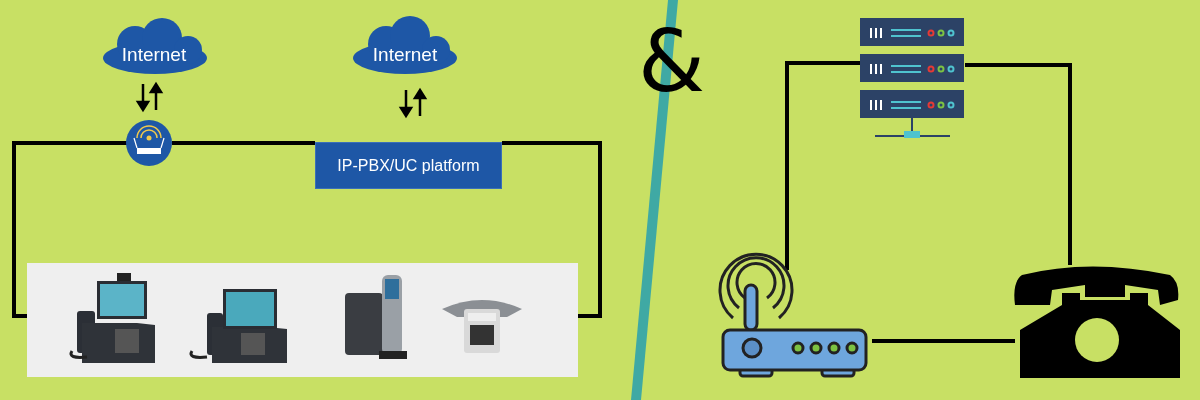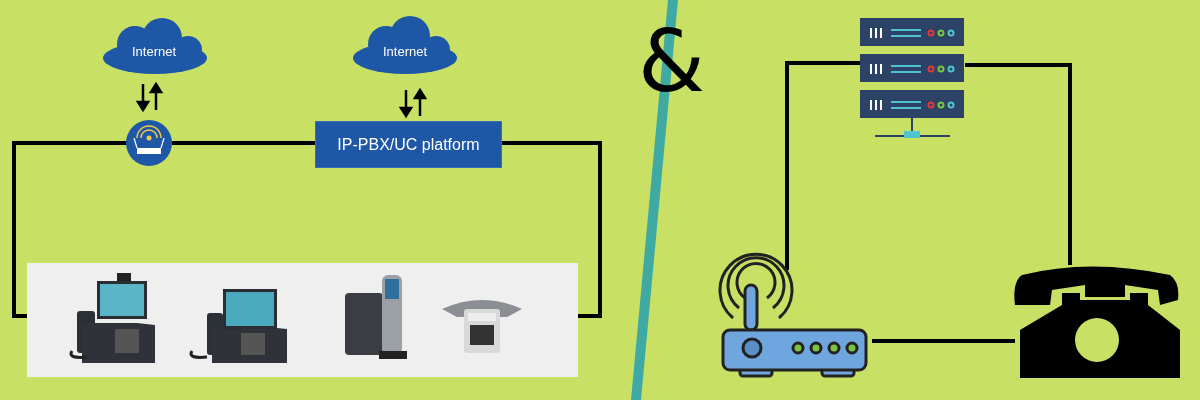--- a/index.html
+++ b/index.html
@@ -1,19 +1,19 @@
 <!DOCTYPE html>
 <html><head>
 <meta charset="utf-8">
 <style>
   html,body{margin:0;padding:0;}
   body{width:1200px;height:400px;overflow:hidden;background:#c8e064;font-family:"Liberation Sans",sans-serif;position:relative;}
   svg{position:absolute;left:0;top:0;}
-  .cloud-label{position:absolute;color:#fff;font-size:13px;text-align:center;width:110px;}
-  .pbx{position:absolute;left:315px;top:121px;width:187px;height:47px;background:#1e57a6;border:1px solid #3a6fb8;box-sizing:border-box;color:#fff;font-size:16px;display:flex;align-items:center;justify-content:center;}
+  .cloud-label{position:absolute;color:#fff;font-size:19px;text-align:center;width:110px;}
+  .pbx{position:absolute;left:315px;top:142px;width:187px;height:47px;background:#1e57a6;border:1px solid #3a6fb8;box-sizing:border-box;color:#fff;font-size:16px;display:flex;align-items:center;justify-content:center;}
   .amp{position:absolute;left:638px;top:18px;font-size:86px;color:#000;line-height:1;font-family:"DejaVu Sans",sans-serif;}
   .panel{position:absolute;left:27px;top:263px;width:551px;height:114px;background:#efefef;}
 </style>
 </head>
 <body>
 
 <svg width="1200" height="400">
 
   <polygon points="668,0 678,0 641,400 631,400" fill="#3fa9a4"></polygon>
 

